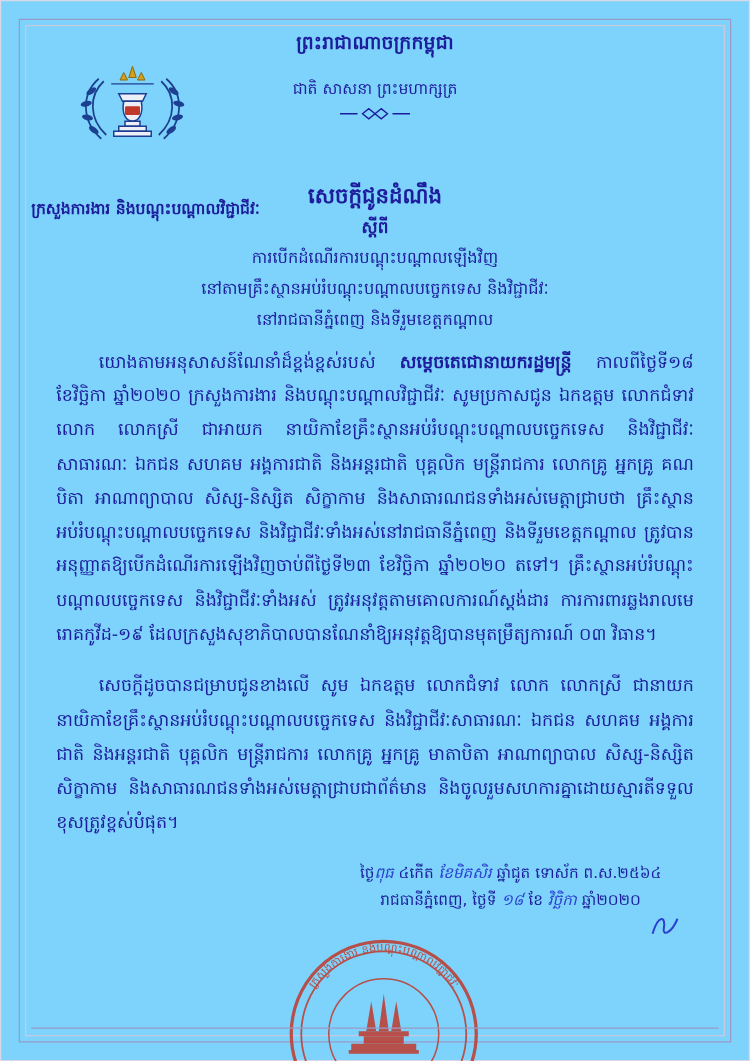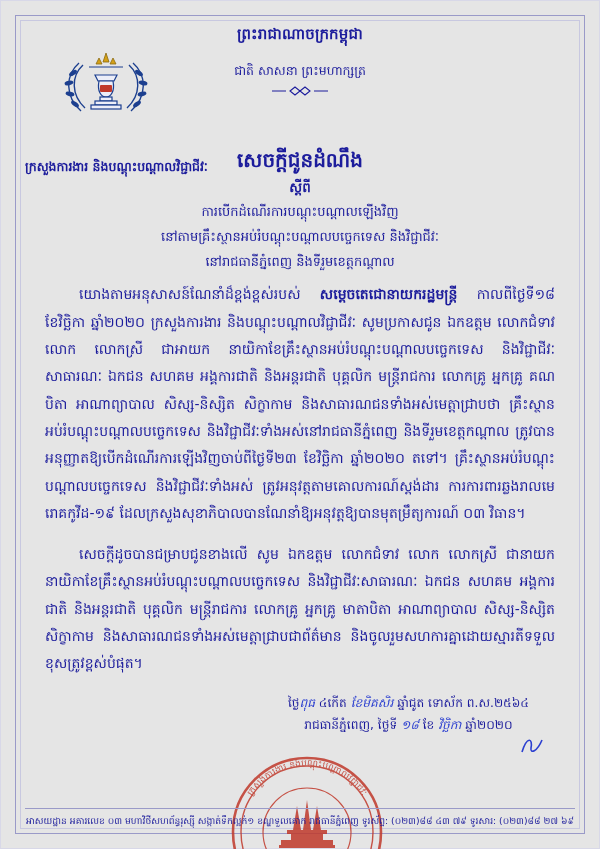--- a/index.html
+++ b/index.html
@@ -14,21 +14,21 @@
     color: #1a1a8c;
     position: relative;
     overflow: hidden;
   }
   .page {
     position: relative;
     width: 600px;
     height: 849px;
     box-sizing: border-box;
     border: 1px solid #d8d8e8;
-    background: #e5e5e5;
+    background: #7dd3fc;
   }
   
   .border-outer {
     position: absolute;
     left: 14px; top: 14px; right: 14px; bottom: 14px;
     border: 1px solid #9a9ac8;
     pointer-events: none;
   }
   .border-inner {
     position: absolute;
@@ -83,21 +83,21 @@
     color: #1c1c9c;
   }
 
   
   .title-block {
     margin-top: 48px;
     text-align: center;
     color: #1c1c9c;
   }
   .doc-type {
-    font-size: 20px;
+    font-size: 17px;
     font-weight: bold;
     line-height: 1.6;
   }
   .doc-sub {
     font-size: 13.5px;
     font-weight: bold;
     line-height: 1.7;
   }
   .doc-subject {
     font-size: 13px;
@@ -291,15 +291,14 @@
         </text>
         <text font-size="9" fill="#c0392b" font-family="'DejaVu Sans', sans-serif">
           <textPath href="#arcBottom" startOffset="50%" text-anchor="middle">រាជធានីភ្នំពេញ</textPath>
         </text>
       </svg>
     </div>
   </div>
 
   <div class="footer">
     <div class="footer-rule"></div>
-    <div class="footer-text">អាសយដ្ឋាន អគារលេខ ០៣ មហាវិថីសហព័ន្ធរុស្ស៊ី សង្កាត់ទឹកល្អក់១ ខណ្ឌទួលគោក រាជធានីភ្នំពេញ  ទូរស័ព្ទ: (០២៣)៨៨ ៤៣ ៧៩  ទូរសារ: (០២៣)៨៨ ២៧ ៦៩</div>
   </div>
 </div>
 
 </body></html>

